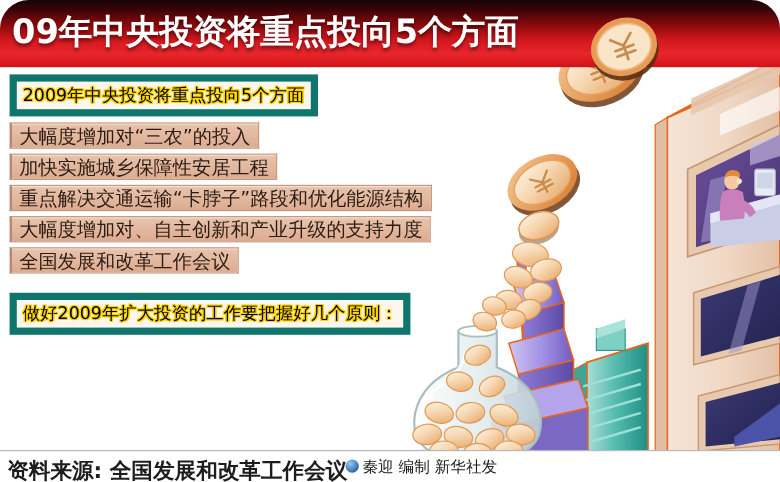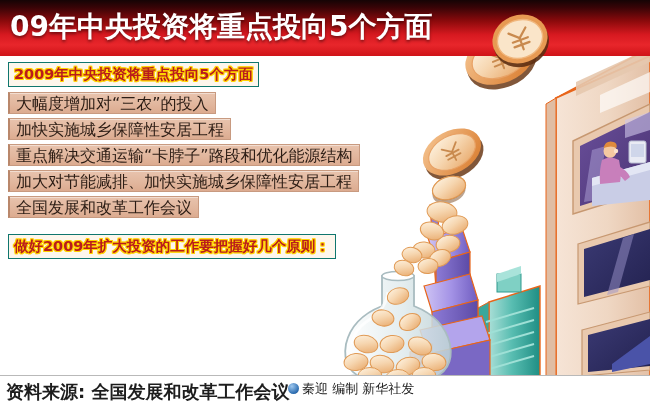--- a/index.html
+++ b/index.html
@@ -7,20 +7,21 @@
     width:650px;height:402px;
     background:#ffffff;
     font-family:"DejaVu Sans","Liberation Sans",sans-serif;
     overflow:hidden;
     position:relative;
   }
   #poster{
     position:absolute;left:0;top:0;width:650px;height:402px;
     background:#ffffff;
     overflow:hidden;
+    border-radius:24px;
   }
 
   
   .titlebar{
     position:absolute;left:0;top:0;width:650px;height:56px;
     background:linear-gradient(to bottom,#150405 0%,#3a0407 14%,#8d0a0c 38%,#d71920 62%,#e8262b 80%,#cf1318 100%);
     overflow:hidden;
     z-index:6;
   }
   .title-text{
@@ -37,26 +38,26 @@
   }
 
   
   .content{
     position:absolute;left:0;top:56px;width:400px;height:316px;
     z-index:5;
   }
   .sec-head{
     position:relative;margin:6px 0 3px 8px;
     display:inline-block;
-    font-size:14.5px;font-weight:bold;
-    color:#b91c1c;
+    font-size:14.5px;font-weight:normal;
+    color:#000000;
     background:#fdf6ec;
     padding:2px 5px 2px 5px;
     white-space:nowrap;
-    border:1px solid #0f766e;
+    border:6px solid #0f766e;
     -webkit-text-stroke:0.6px #ffd400;
     paint-order:stroke fill;
     text-shadow:
        1px 0 0 #ffd400, -1px 0 0 #ffd400,
        0 1px 0 #ffd400, 0 -1px 0 #ffd400,
        1px 1px 0 #ffd400, -1px -1px 0 #ffd400,
        1px -1px 0 #ffd400, -1px 1px 0 #ffd400;
   }
   .rows{margin:0;padding:0;list-style:none;}
   .row{
@@ -336,21 +337,21 @@
     </g>
   </svg>
 
   <div class="content">
 
     <div class="sec-head">2009年中央投资将重点投向5个方面</div>
     <ul class="rows">
       <li class="row">大幅度增加对“三农”的投入</li>
       <li class="row">加快实施城乡保障性安居工程</li>
       <li class="row">重点解决交通运输“卡脖子”路段和优化能源结构</li>
-      <li class="row">加大对节能减排、加快实施城乡保障性安居工程</li>
+      <li class="row">大幅度增加对、自主创新和产业升级的支持力度</li>
       <li class="row">全国发展和改革工作会议</li>
     </ul>
 
     <div class="sec-gap"></div>
 
     <div class="sec-head">做好2009年扩大投资的工作要把握好几个原则：</div>
   </div>
 
   <div class="footer">
     <div class="footer-src">资料来源: 全国发展和改革工作会议</div>

